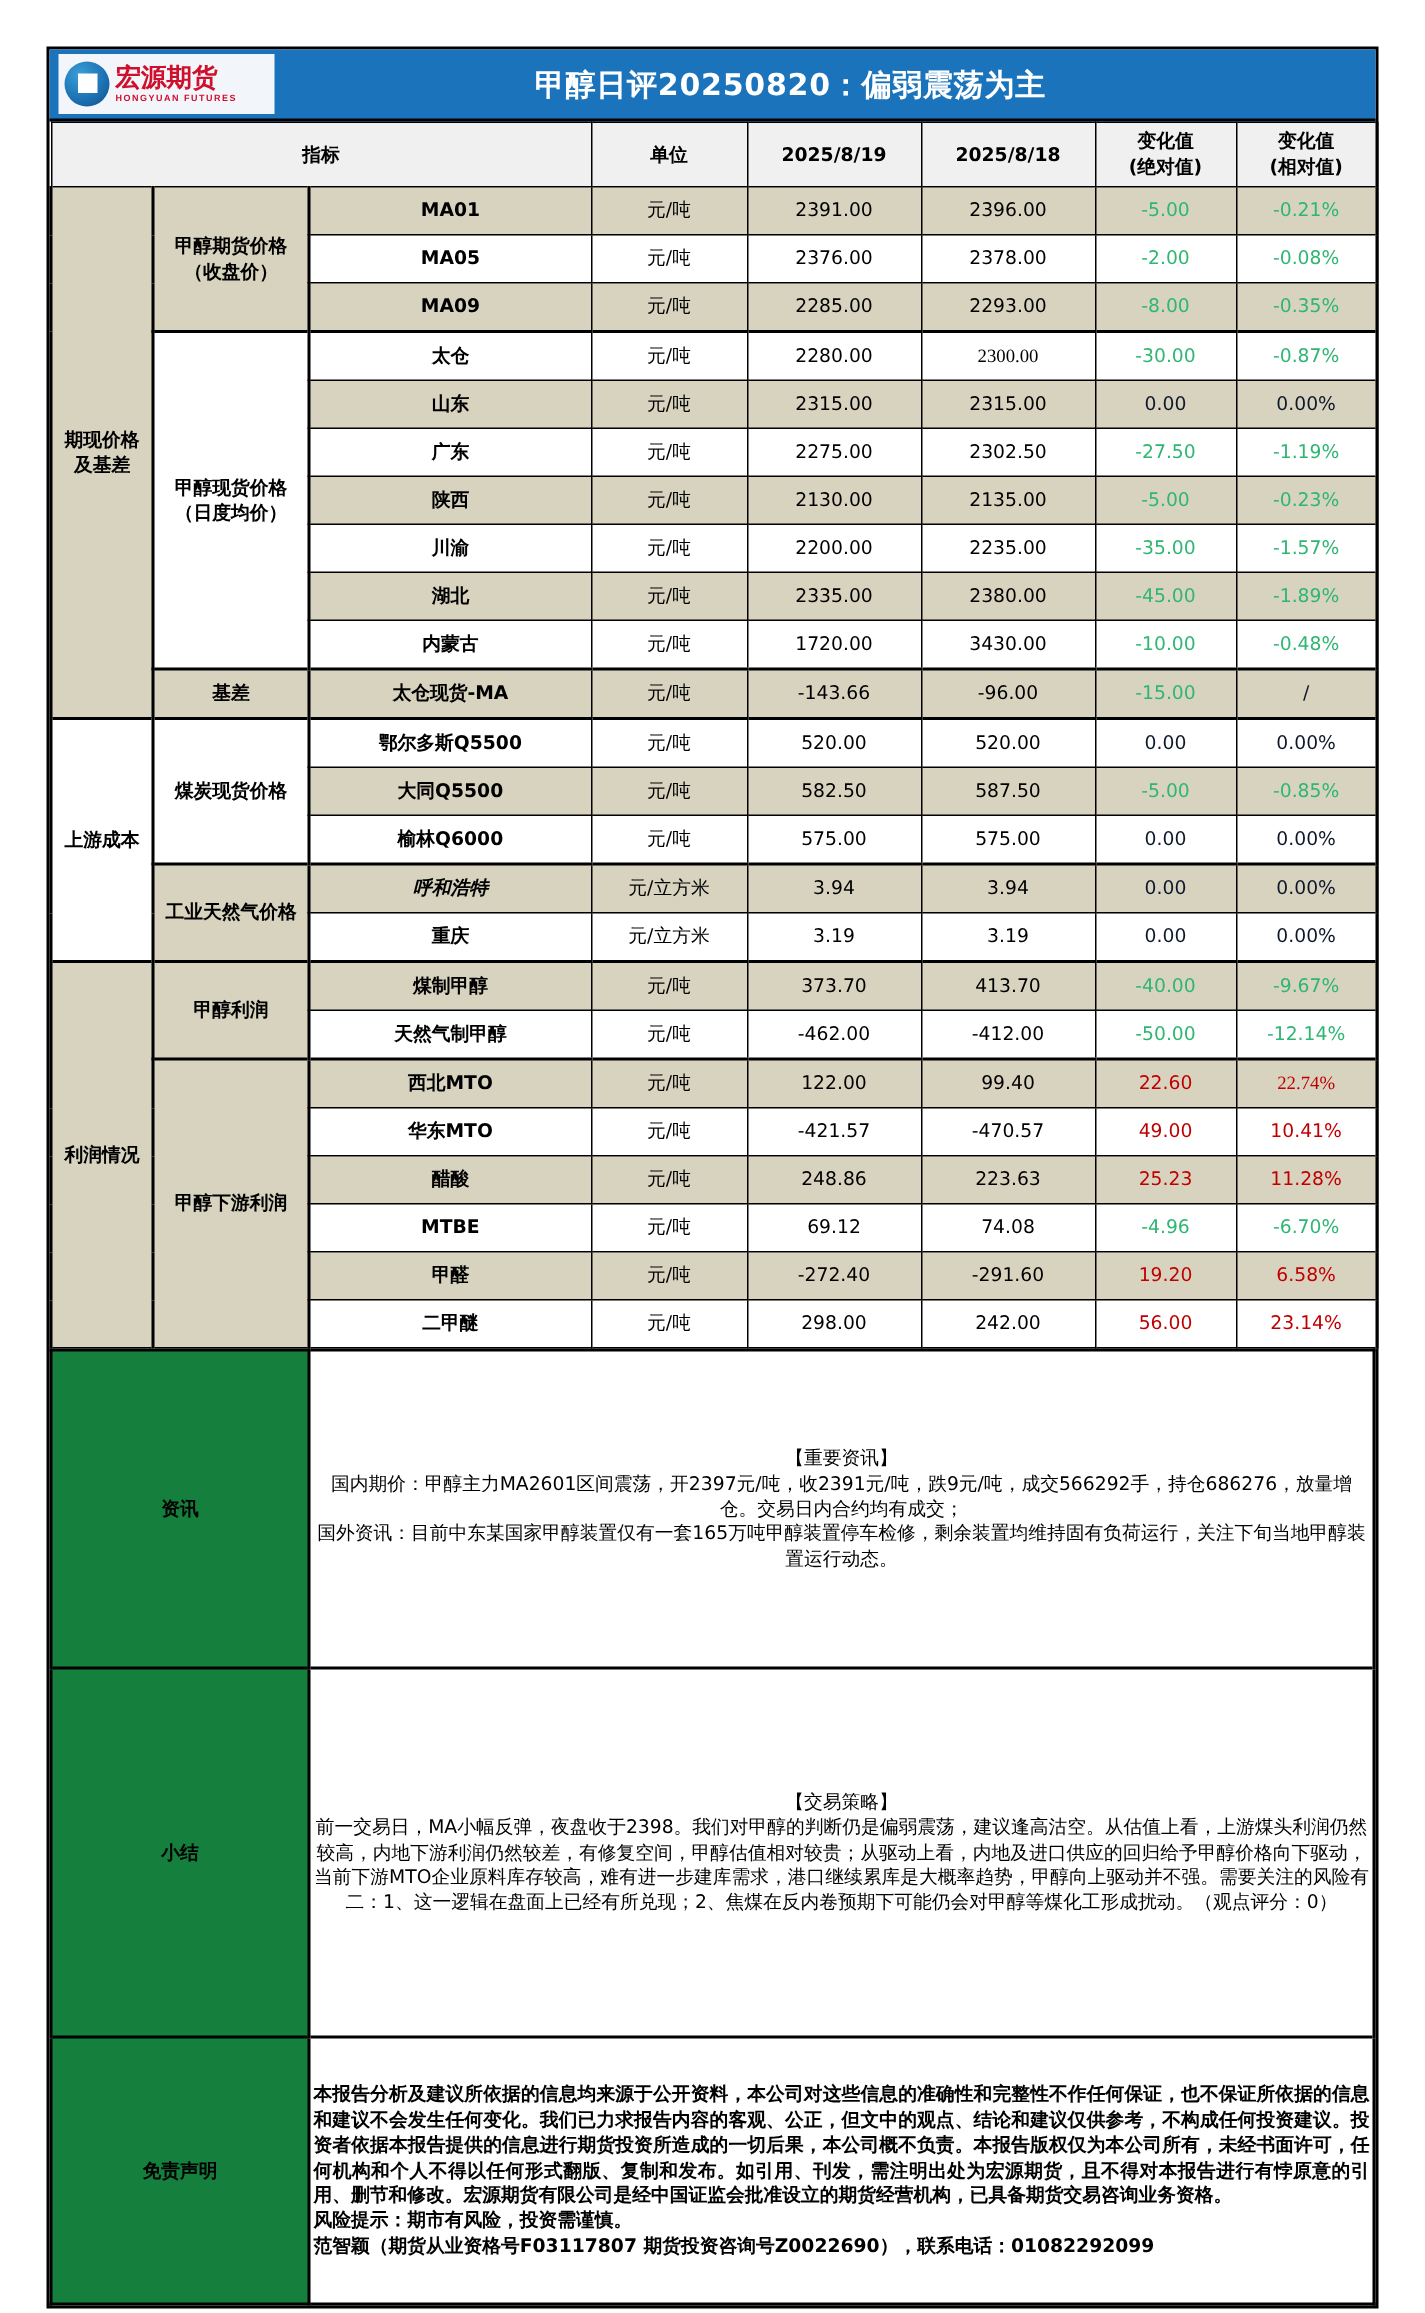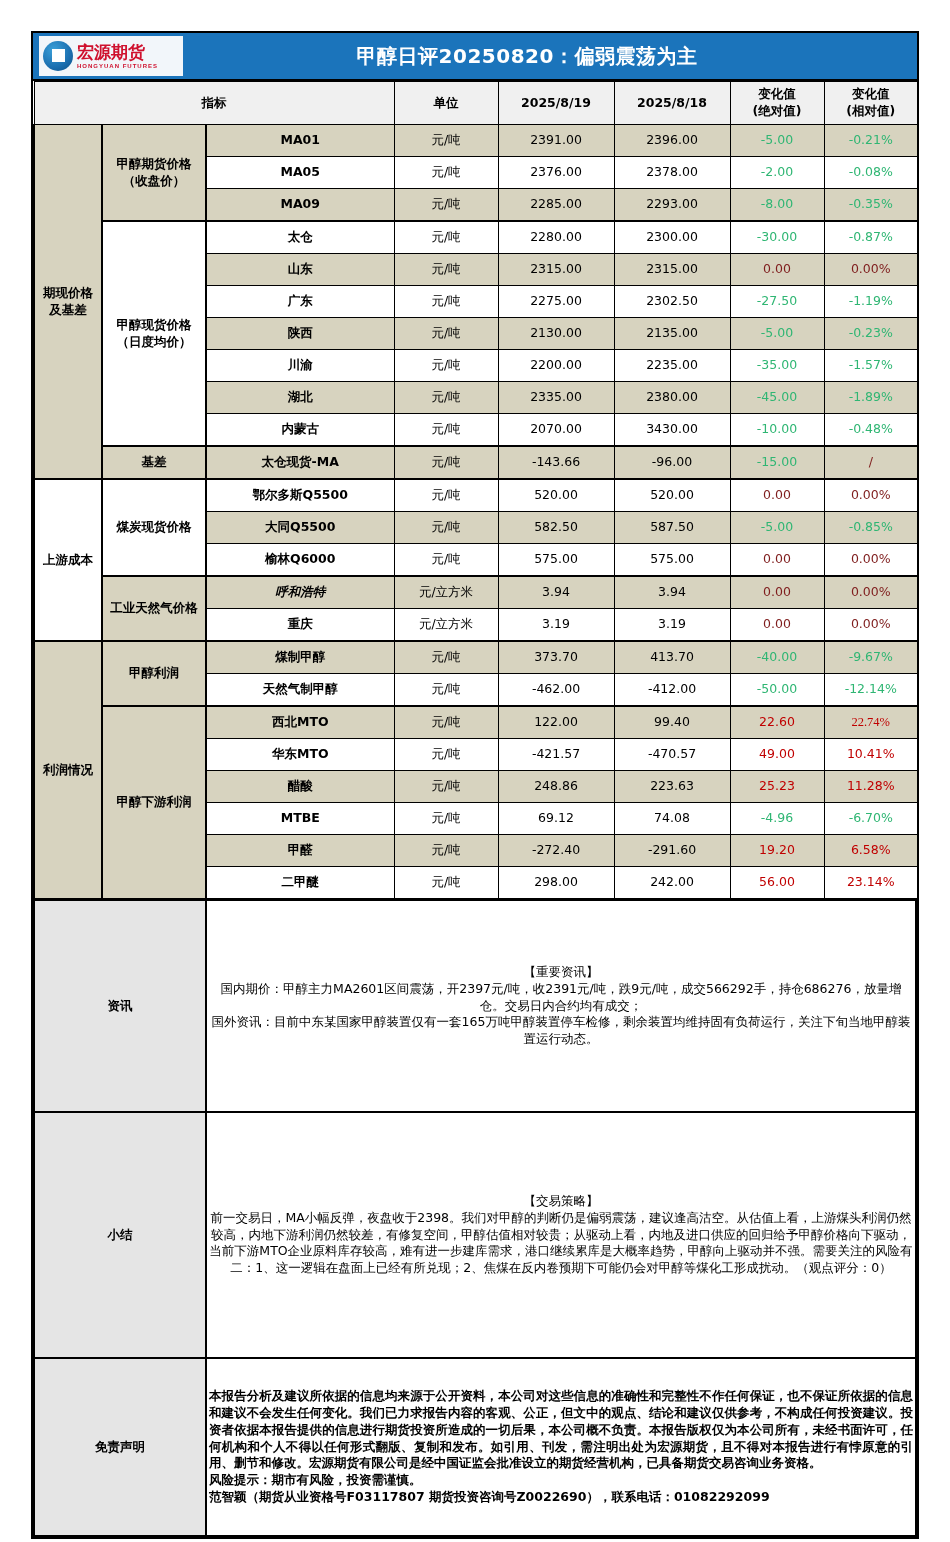--- a/index.html
+++ b/index.html
@@ -129,31 +129,31 @@
   .thick-top td { border-top: 2px solid #000 !important; }
   .thick-bottom td { border-bottom: 2px solid #000 !important; }
 
   tbody td { height: 31px; }
   tr.shade td { background: #d7d3bf; }
   tr.plain td { background: #ffffff; }
   td.item-name { font-weight: bold; }
   td.num { font-weight: normal; }
   td.neg { color: #2fb673; }
   td.pos { color: #c00000; }
-  td.flat { color: #7f1d1d; }
+  td.flat { color: #0f172a; }
   td.last { border-right: 2px solid #000 !important; }
 
   
   .block-row td {
     border: 1px solid #000;
     vertical-align: middle;
   }
   .block-label {
     width: 172px;
-    background: #e5e5e5;
+    background: #15803d;
     font-weight: bold;
     font-size: 13px;
     text-align: center;
     border-left: 2px solid #000 !important;
     border-right: 2px solid #000 !important;
     font-family: "DejaVu Sans", sans-serif;
   }
   .block-body {
     text-align: left;
     padding: 10px 14px 14px 12px;
@@ -254,21 +254,21 @@
           <td class="num neg last">-0.35%</td>
         </tr>
         <tr class="plain subgroup-top">
           <td class="sub-cell" rowspan="7" style="border-top:2px solid #000">
             <div>甲醇现货价格</div>
             <div>（日度均价）</div>
           </td>
           <td class="item-name" style="border-top: 2px solid rgb(0, 0, 0);">太仓</td>
           <td class="num" style="border-top: 2px solid rgb(0, 0, 0);">元/吨</td>
           <td class="num" style="border-top: 2px solid rgb(0, 0, 0);">2280.00</td>
-          <td class="num" style="border-top: 2px solid rgb(0, 0, 0);">2300.00</td>
+          <td class="num" style="border-top: 2px solid rgb(0, 0, 0); font-family: Liberation Serif, serif;">2300.00</td>
           <td class="num neg" style="border-top: 2px solid rgb(0, 0, 0);">-30.00</td>
           <td class="num neg last" style="border-top: 2px solid rgb(0, 0, 0);">-0.87%</td>
         </tr>
         <tr class="shade">
           <td class="item-name">山东</td>
           <td class="num">元/吨</td>
           <td class="num">2315.00</td>
           <td class="num">2315.00</td>
           <td class="num flat">0.00</td>
           <td class="num flat last">0.00%</td>
@@ -301,21 +301,21 @@
           <td class="item-name">湖北</td>
           <td class="num">元/吨</td>
           <td class="num">2335.00</td>
           <td class="num">2380.00</td>
           <td class="num neg">-45.00</td>
           <td class="num neg last">-1.89%</td>
         </tr>
         <tr class="plain">
           <td class="item-name">内蒙古</td>
           <td class="num">元/吨</td>
-          <td class="num">2070.00</td>
+          <td class="num">1720.00</td>
           <td class="num">3430.00</td>
           <td class="num neg">-10.00</td>
           <td class="num neg last">-0.48%</td>
         </tr>
         <tr class="shade subgroup-top">
           <td class="sub-cell" rowspan="1" style="border-top:2px solid #000">
             <div>基差</div>
           </td>
           <td class="item-name" style="border-top: 2px solid rgb(0, 0, 0);">太仓现货-MA</td>
           <td class="num" style="border-top: 2px solid rgb(0, 0, 0);">元/吨</td>

